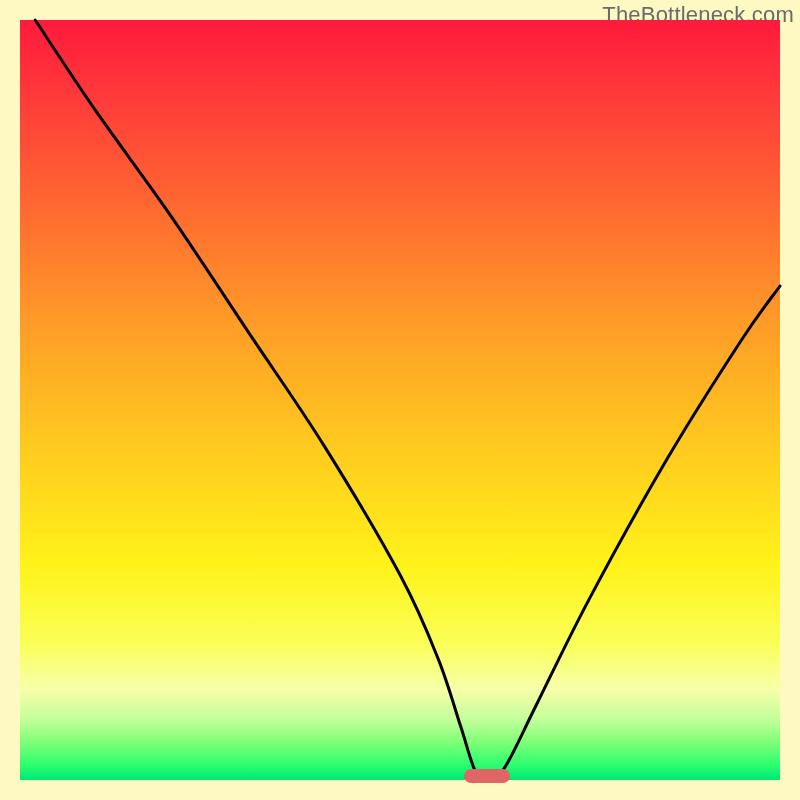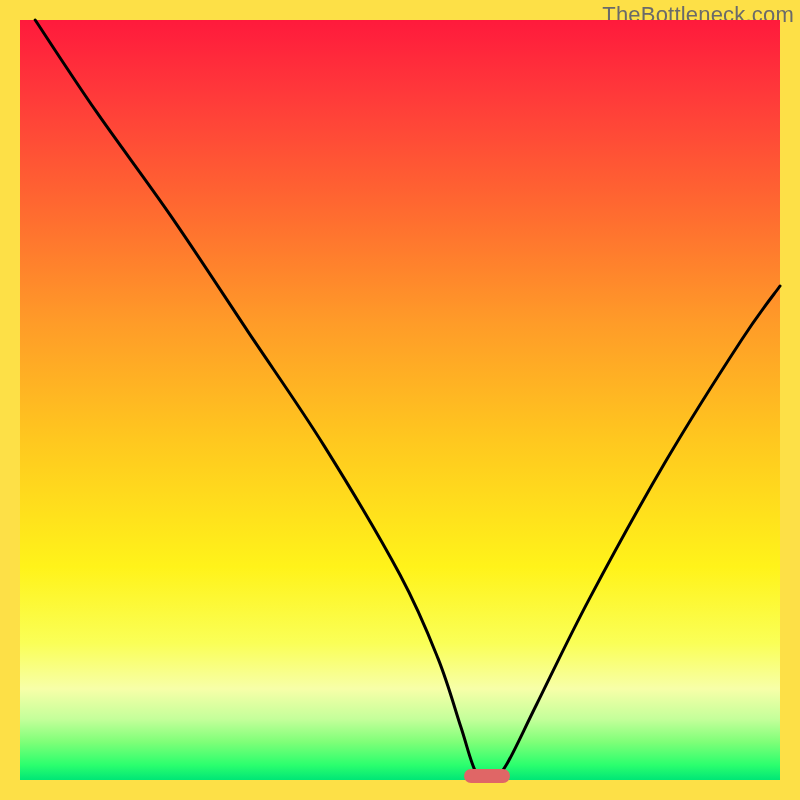--- a/index.html
+++ b/index.html
@@ -8,21 +8,21 @@
     width: 800px;
     height: 800px;
     overflow: hidden;
     background: #000;
     font-family: Arial, Helvetica, sans-serif;
   }
   .container {
     position: relative;
     width: 800px;
     height: 800px;
-    background: #fde047;
+    background: #fef9c3;
   }
   .plot-area {
     position: absolute;
     left: 20px;
     top: 20px;
     width: 760px;
     height: 760px;
     background: linear-gradient(to bottom,
       #ff1a3c 0%,
       #ff3a3a 10%,

